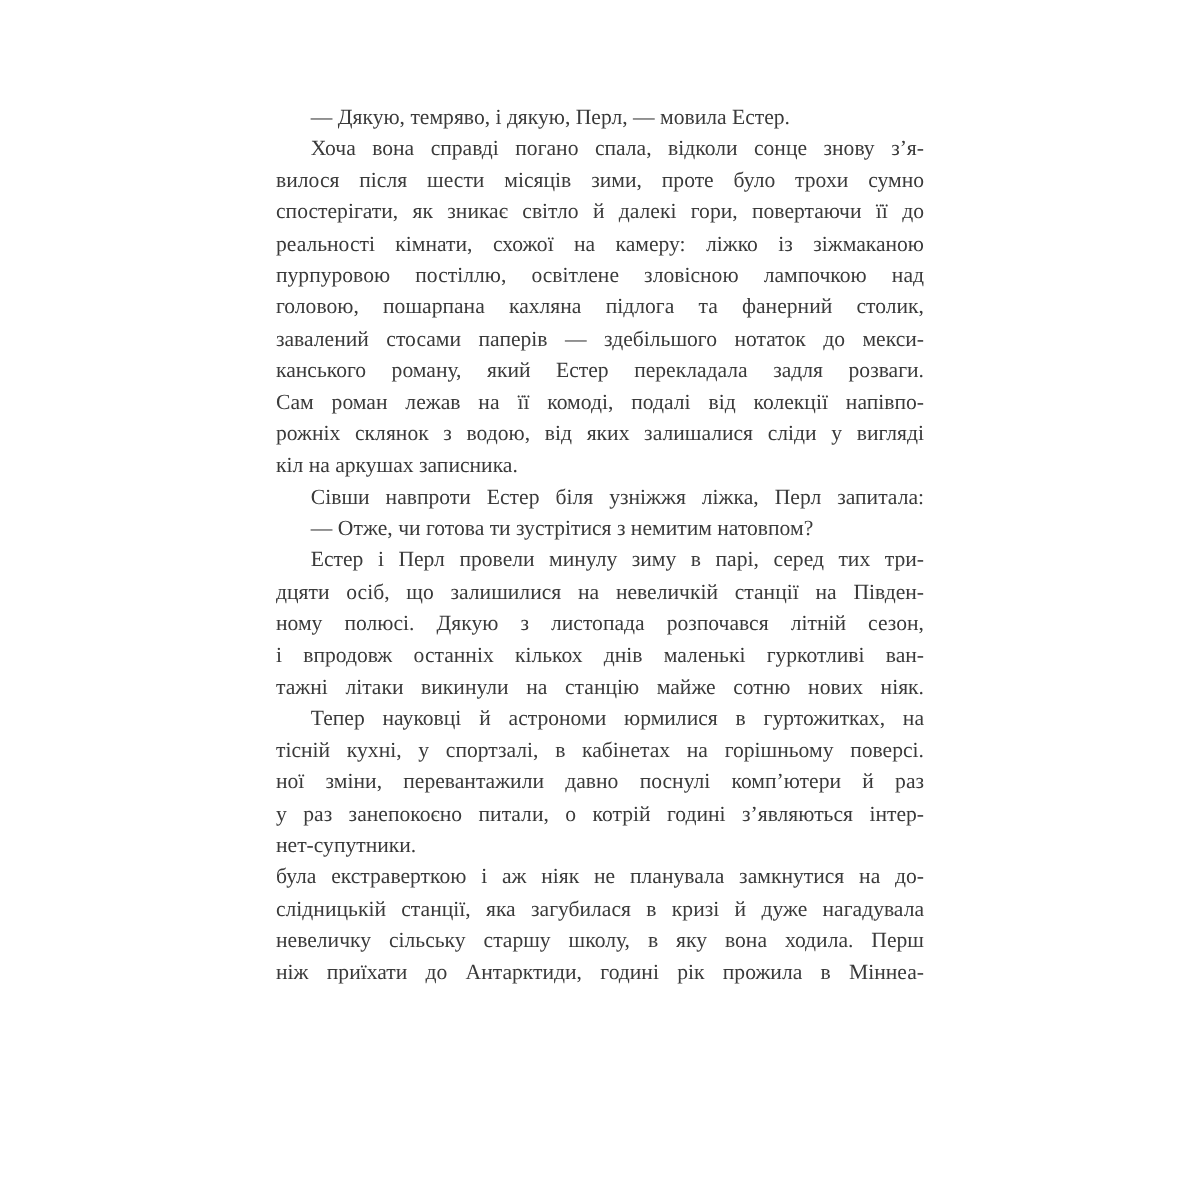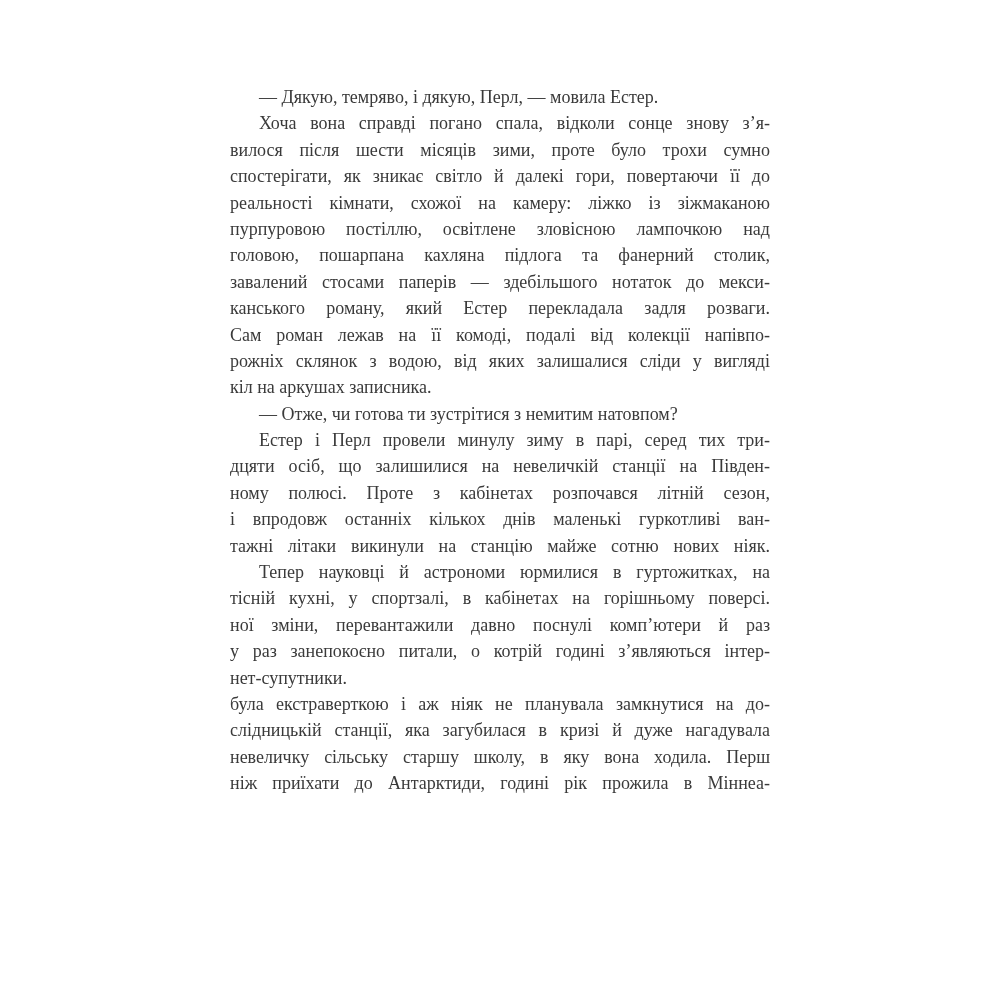--- a/index.html
+++ b/index.html
@@ -73,24 +73,25 @@
       <div class="line just">вилося після шести місяців зими, проте було трохи сумно</div>
       <div class="line just">спостерігати, як зникає світло й далекі гори, повертаючи її до</div>
       <div class="line just">реальності кімнати, схожої на камеру: ліжко із зіжмаканою</div>
       <div class="line just">пурпуровою постіллю, освітлене зловісною лампочкою над</div>
       <div class="line just">головою, пошарпана кахляна підлога та фанерний столик,</div>
       <div class="line just">завалений стосами паперів — здебільшого нотаток до мекси-</div>
       <div class="line just">канського роману, який Естер перекладала задля розваги.</div>
       <div class="line just">Сам роман лежав на її комоді, подалі від колекції напівпо-</div>
       <div class="line just">рожніх склянок з водою, від яких залишалися сліди у вигляді</div>
       <div class="line">кіл на аркушах записника.</div>
+      <div class="line indent just">Сівши навпроти Естер біля узніжжя ліжка, Перл запитала:</div>
       <div class="line indent">— Отже, чи готова ти зустрітися з немитим натовпом?</div>
       <div class="line indent just">Естер і Перл провели минулу зиму в парі, серед тих три-</div>
       <div class="line just">дцяти осіб, що залишилися на невеличкій станції на Півден-</div>
-      <div class="line just">ному полюсі. Проте з кабінетах розпочався літній сезон,</div>
+      <div class="line just">ному полюсі. Дякую з листопада розпочався літній сезон,</div>
       <div class="line just">і впродовж останніх кількох днів маленькі гуркотливі ван-</div>
       <div class="line just">тажні літаки викинули на станцію майже сотню нових ніяк.</div>
       <div class="line indent just">Тепер науковці й астрономи юрмилися в гуртожитках, на</div>
       <div class="line just">тісній кухні, у спортзалі, в кабінетах на горішньому поверсі.</div>
       <div class="line just">ної зміни, перевантажили давно поснулі комп’ютери й раз</div>
       <div class="line just">у раз занепокоєно питали, о котрій годині з’являються інтер-</div>
       <div class="line">нет-супутники.</div>
       <div class="line just">була екстраверткою і аж ніяк не планувала замкнутися на до-</div>
       <div class="line just">слідницькій станції, яка загубилася в кризі й дуже нагадувала</div>
       <div class="line just">невеличку сільську старшу школу, в яку вона ходила. Перш</div>

